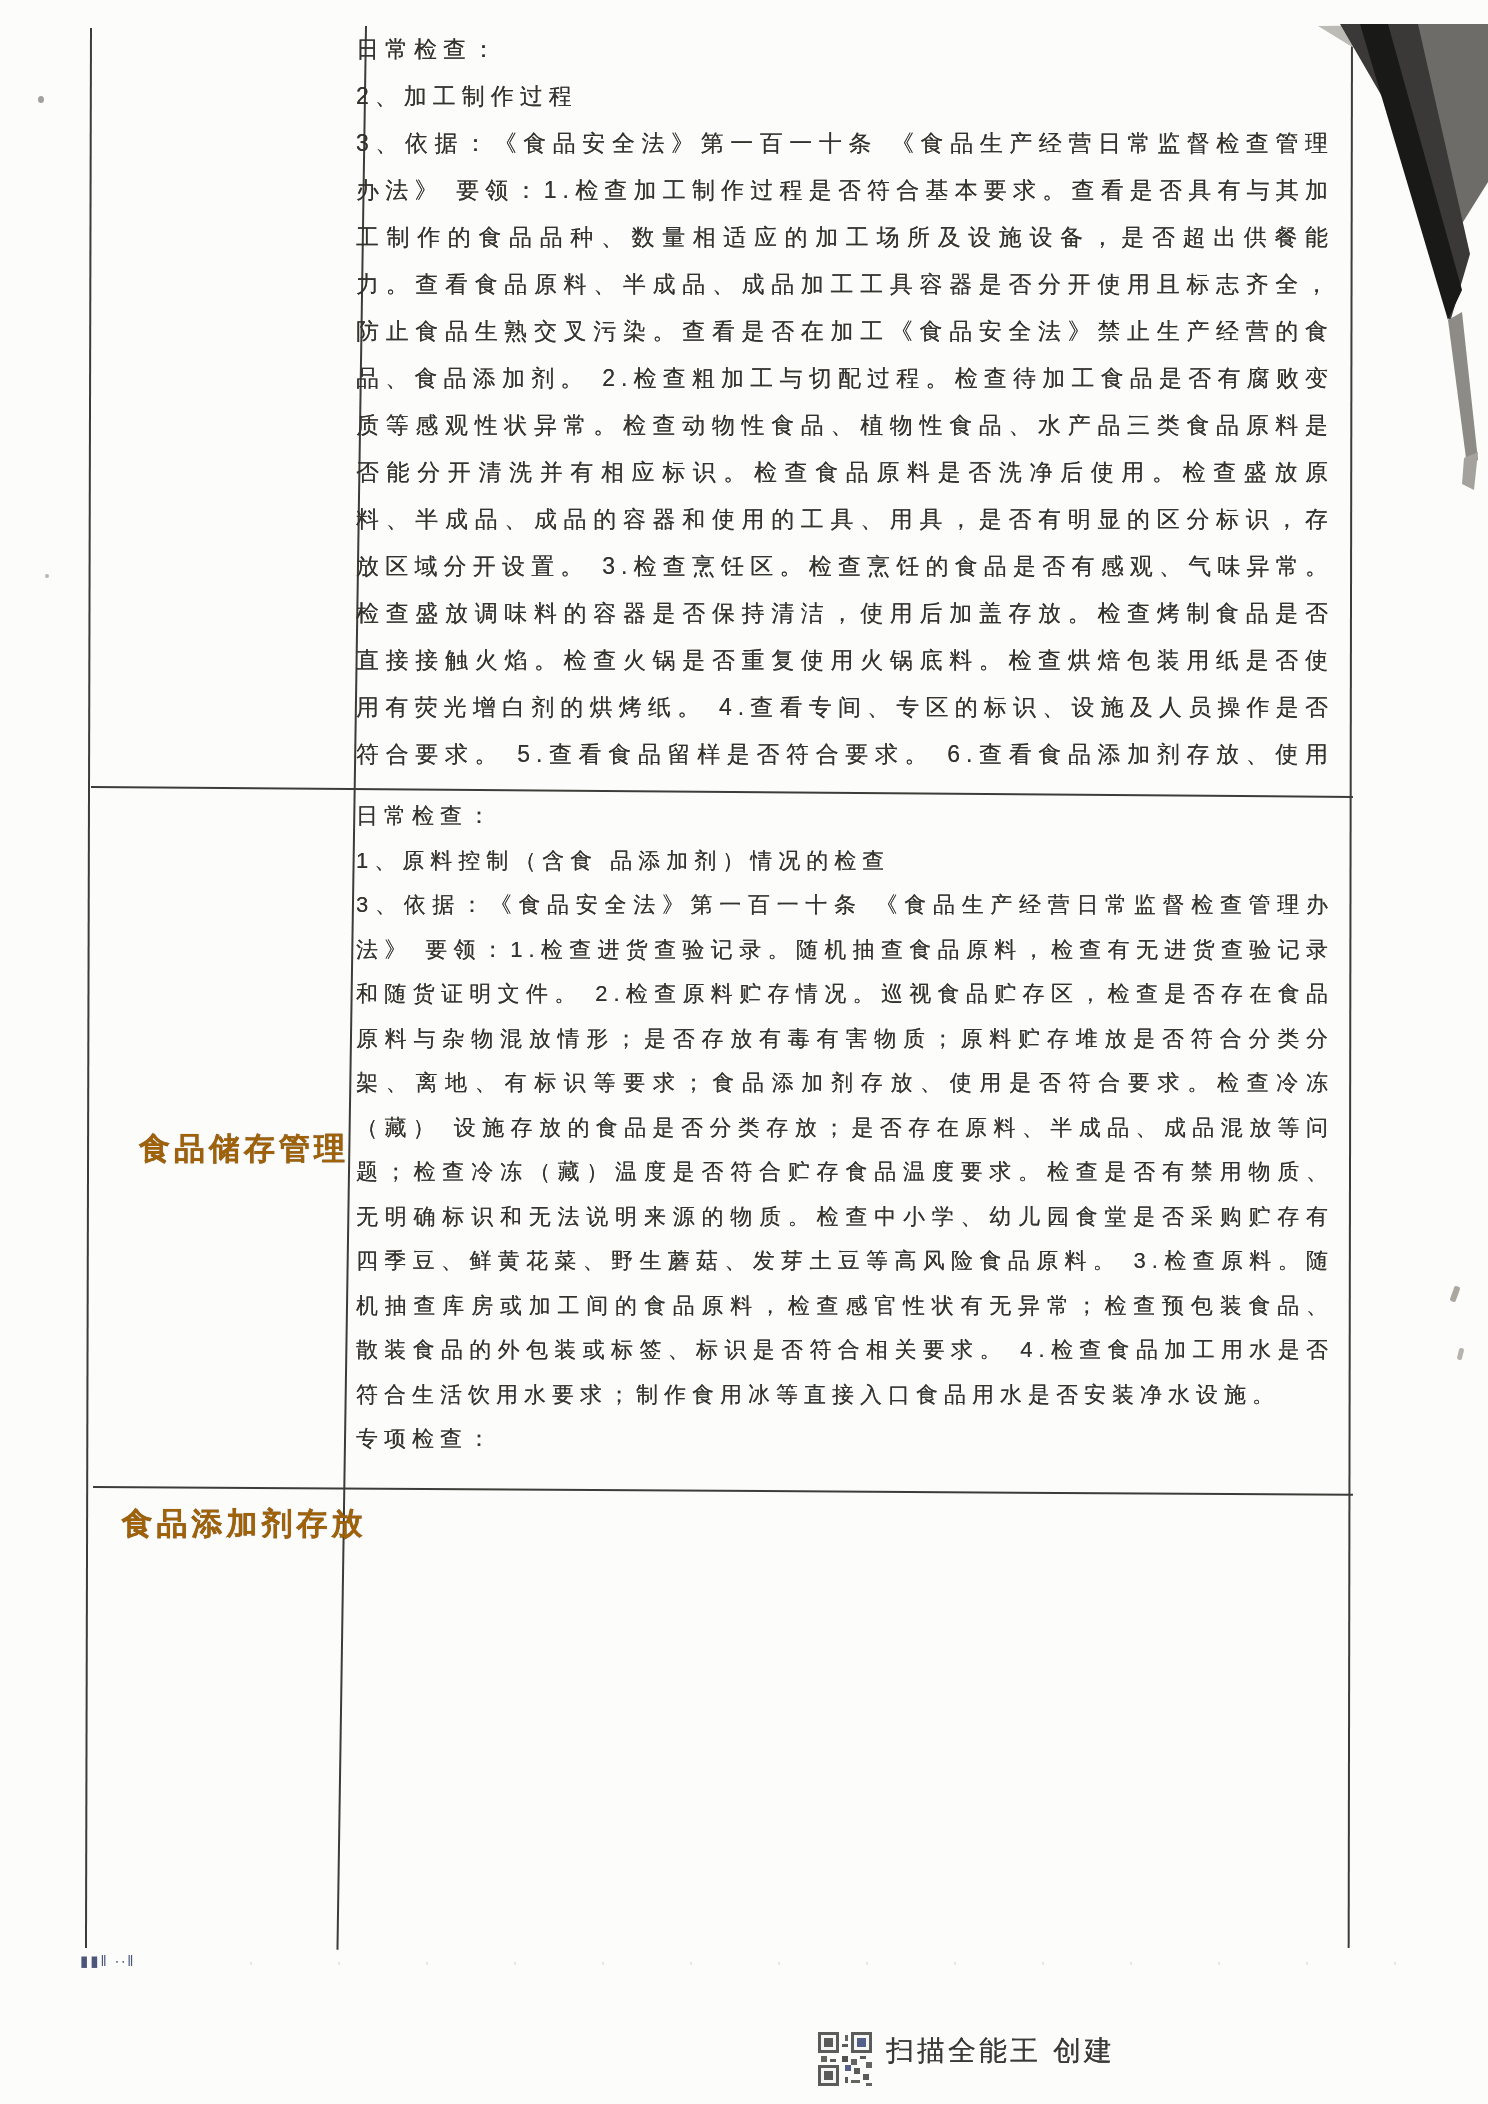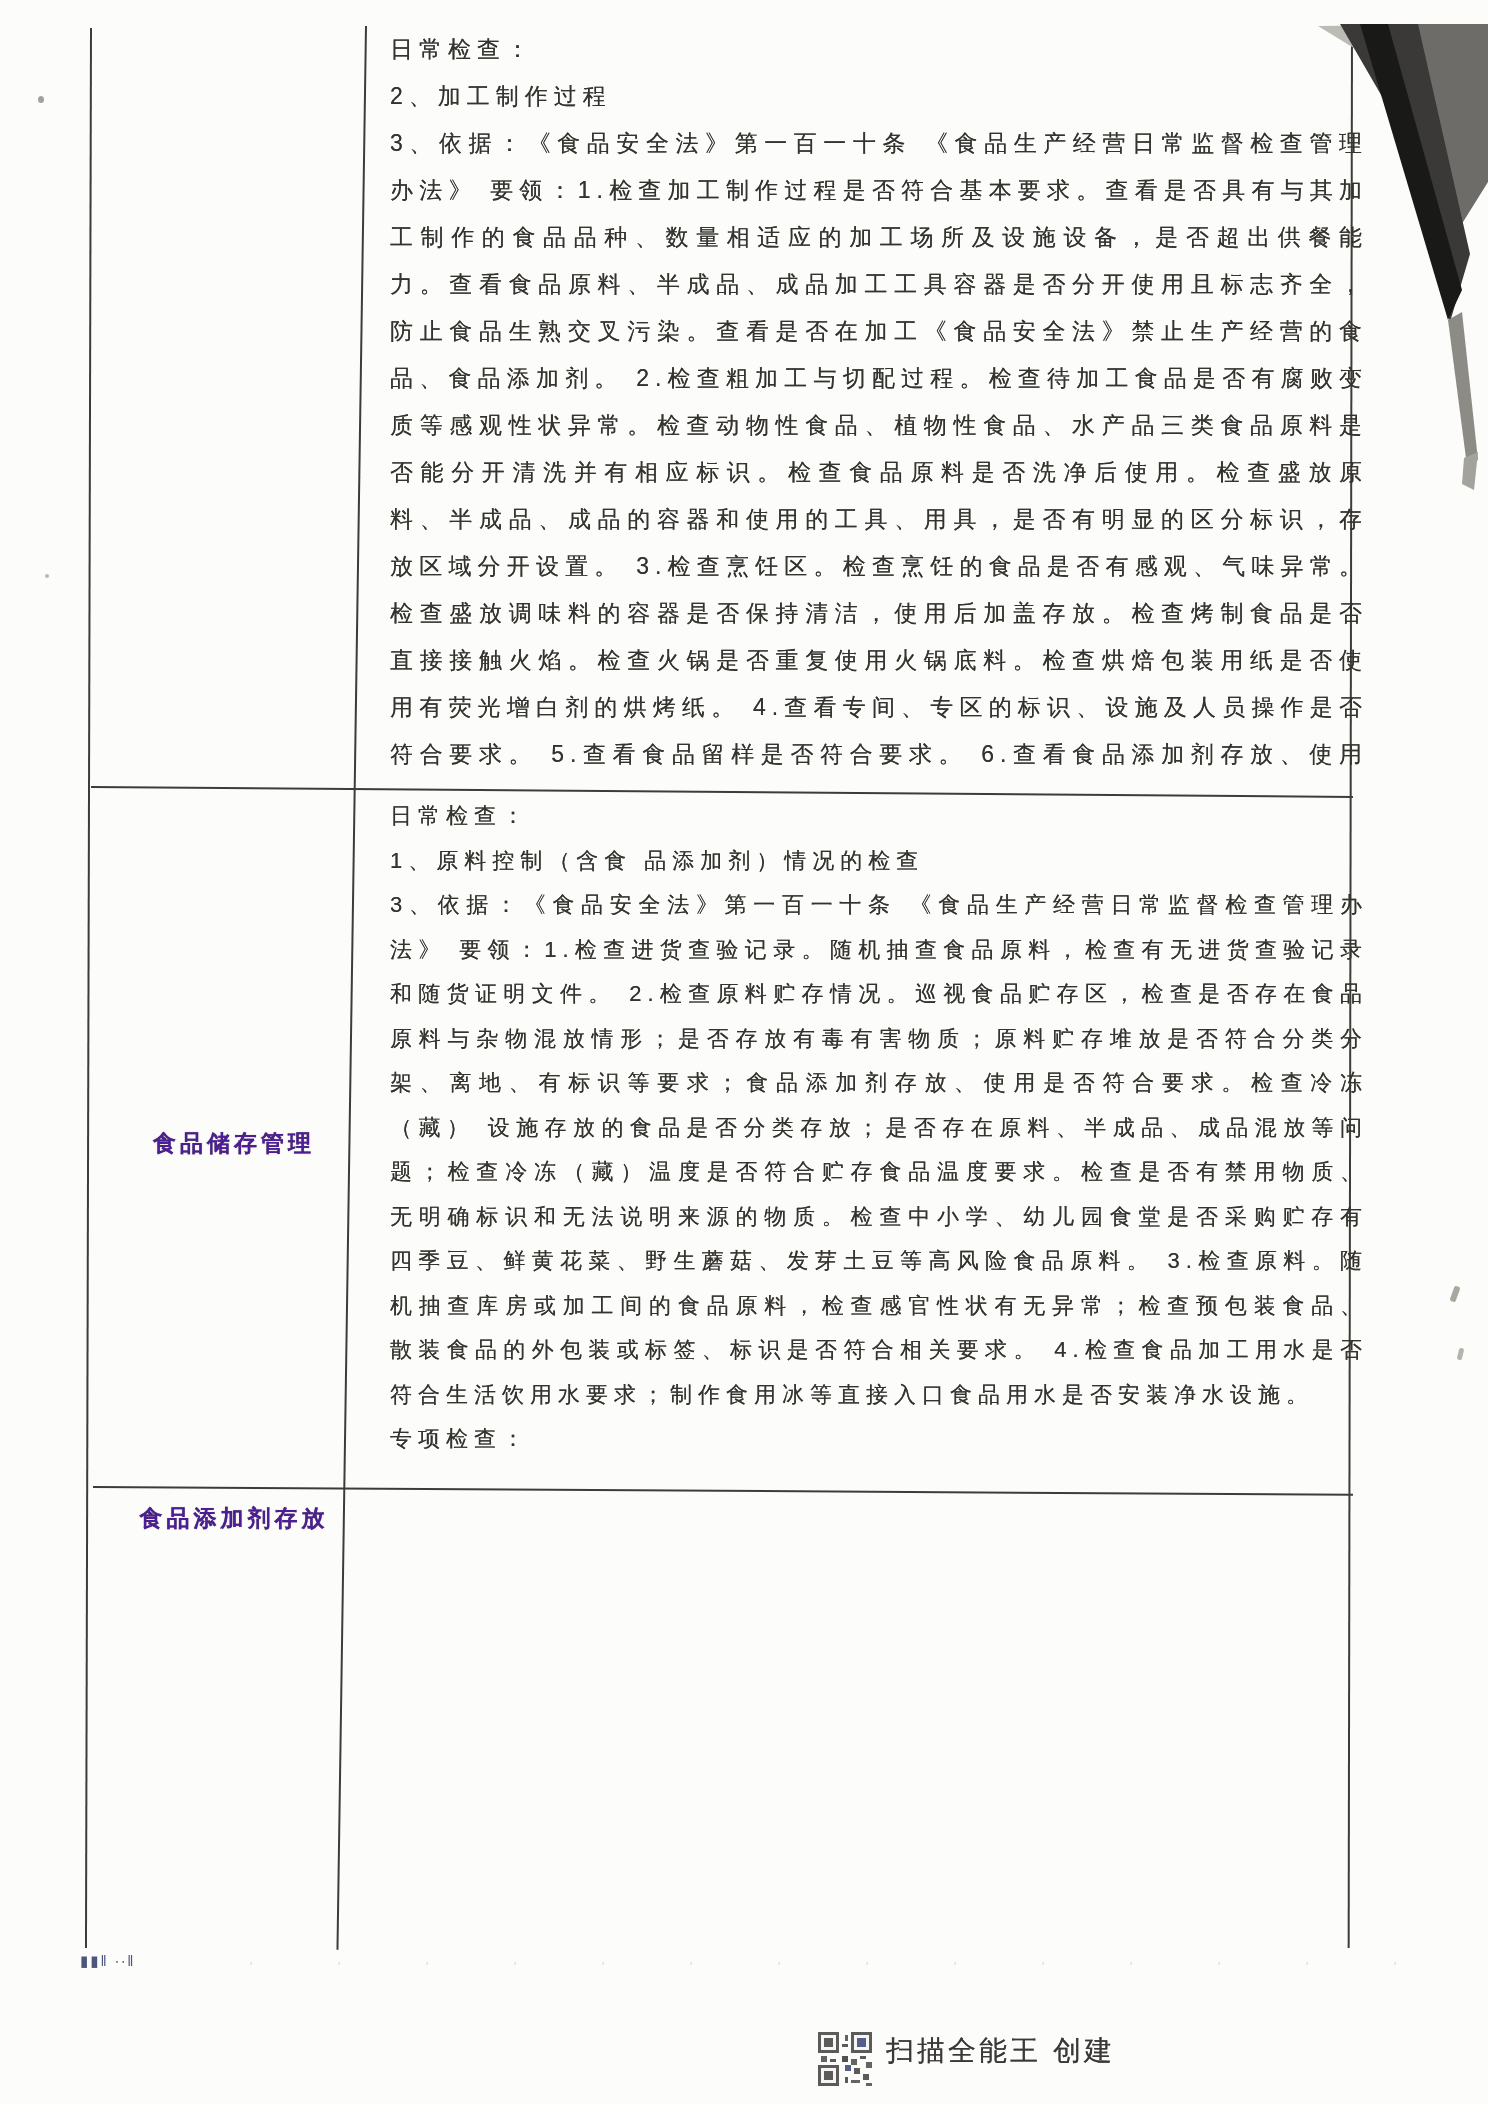--- a/index.html
+++ b/index.html
@@ -13,31 +13,31 @@
   .vline,.hline{position:absolute;background:#3d3c38;}
   .vline{width:2px;transform-origin:top left;}
   .hline{height:2px;transform-origin:top left;}
   #border-left{left:90px;top:28px;height:1920px;transform:rotate(0.15deg);}
   #border-mid{left:365px;top:26px;height:1924px;transform:rotate(0.85deg);}
   #border-right{left:1351px;top:30px;height:1918px;transform:rotate(0.1deg);}
   #rule-row1{left:91px;top:786px;width:1262px;transform:rotate(0.45deg);}
   #rule-row2{left:93px;top:1486px;width:1260px;transform:rotate(0.35deg);}
   
   .cell{
-    position:absolute;left:390px;width:978px;overflow:hidden;
+    position:absolute;left:356px;width:978px;overflow:hidden;
     letter-spacing:6px;
     text-shadow:0 0 .6px rgba(45,44,40,.75);
   }
   #cell-r1{top:26px;height:756px;font-size:23px;line-height:47px;}
   #cell-r2{top:794px;height:688px;font-size:22px;line-height:44.5px;}
   .cell p{margin:0;}
   .just{text-align:justify;}
   .row-label{
-    position:absolute;left:88px;width:292px;text-align:center;
-    font-weight:bold;font-size:23px;letter-spacing:4px;color:#4c1d95;
+    position:absolute;left:98px;width:292px;text-align:center;
+    font-weight:bold;font-size:31px;letter-spacing:4px;color:#a16207;
     text-shadow:0 0 .7px rgba(45,44,40,.8);
   }
   #label-r2{top:1128px;}
   #label-r3{top:1503px;}
   
   .speck{position:absolute;background:#a3a19c;border-radius:50%;}
   #speck-1{left:38px;top:96px;width:6px;height:7px;}
   #speck-2{left:45px;top:574px;width:4px;height:4px;background:#bbb8b2;}
   #speck-3{left:1452px;top:1286px;width:6px;height:16px;transform:rotate(20deg);background:#aaa79f;border-radius:2px;}
   #speck-4{left:1458px;top:1348px;width:5px;height:12px;transform:rotate(14deg);background:#b7b4ad;border-radius:2px;}

